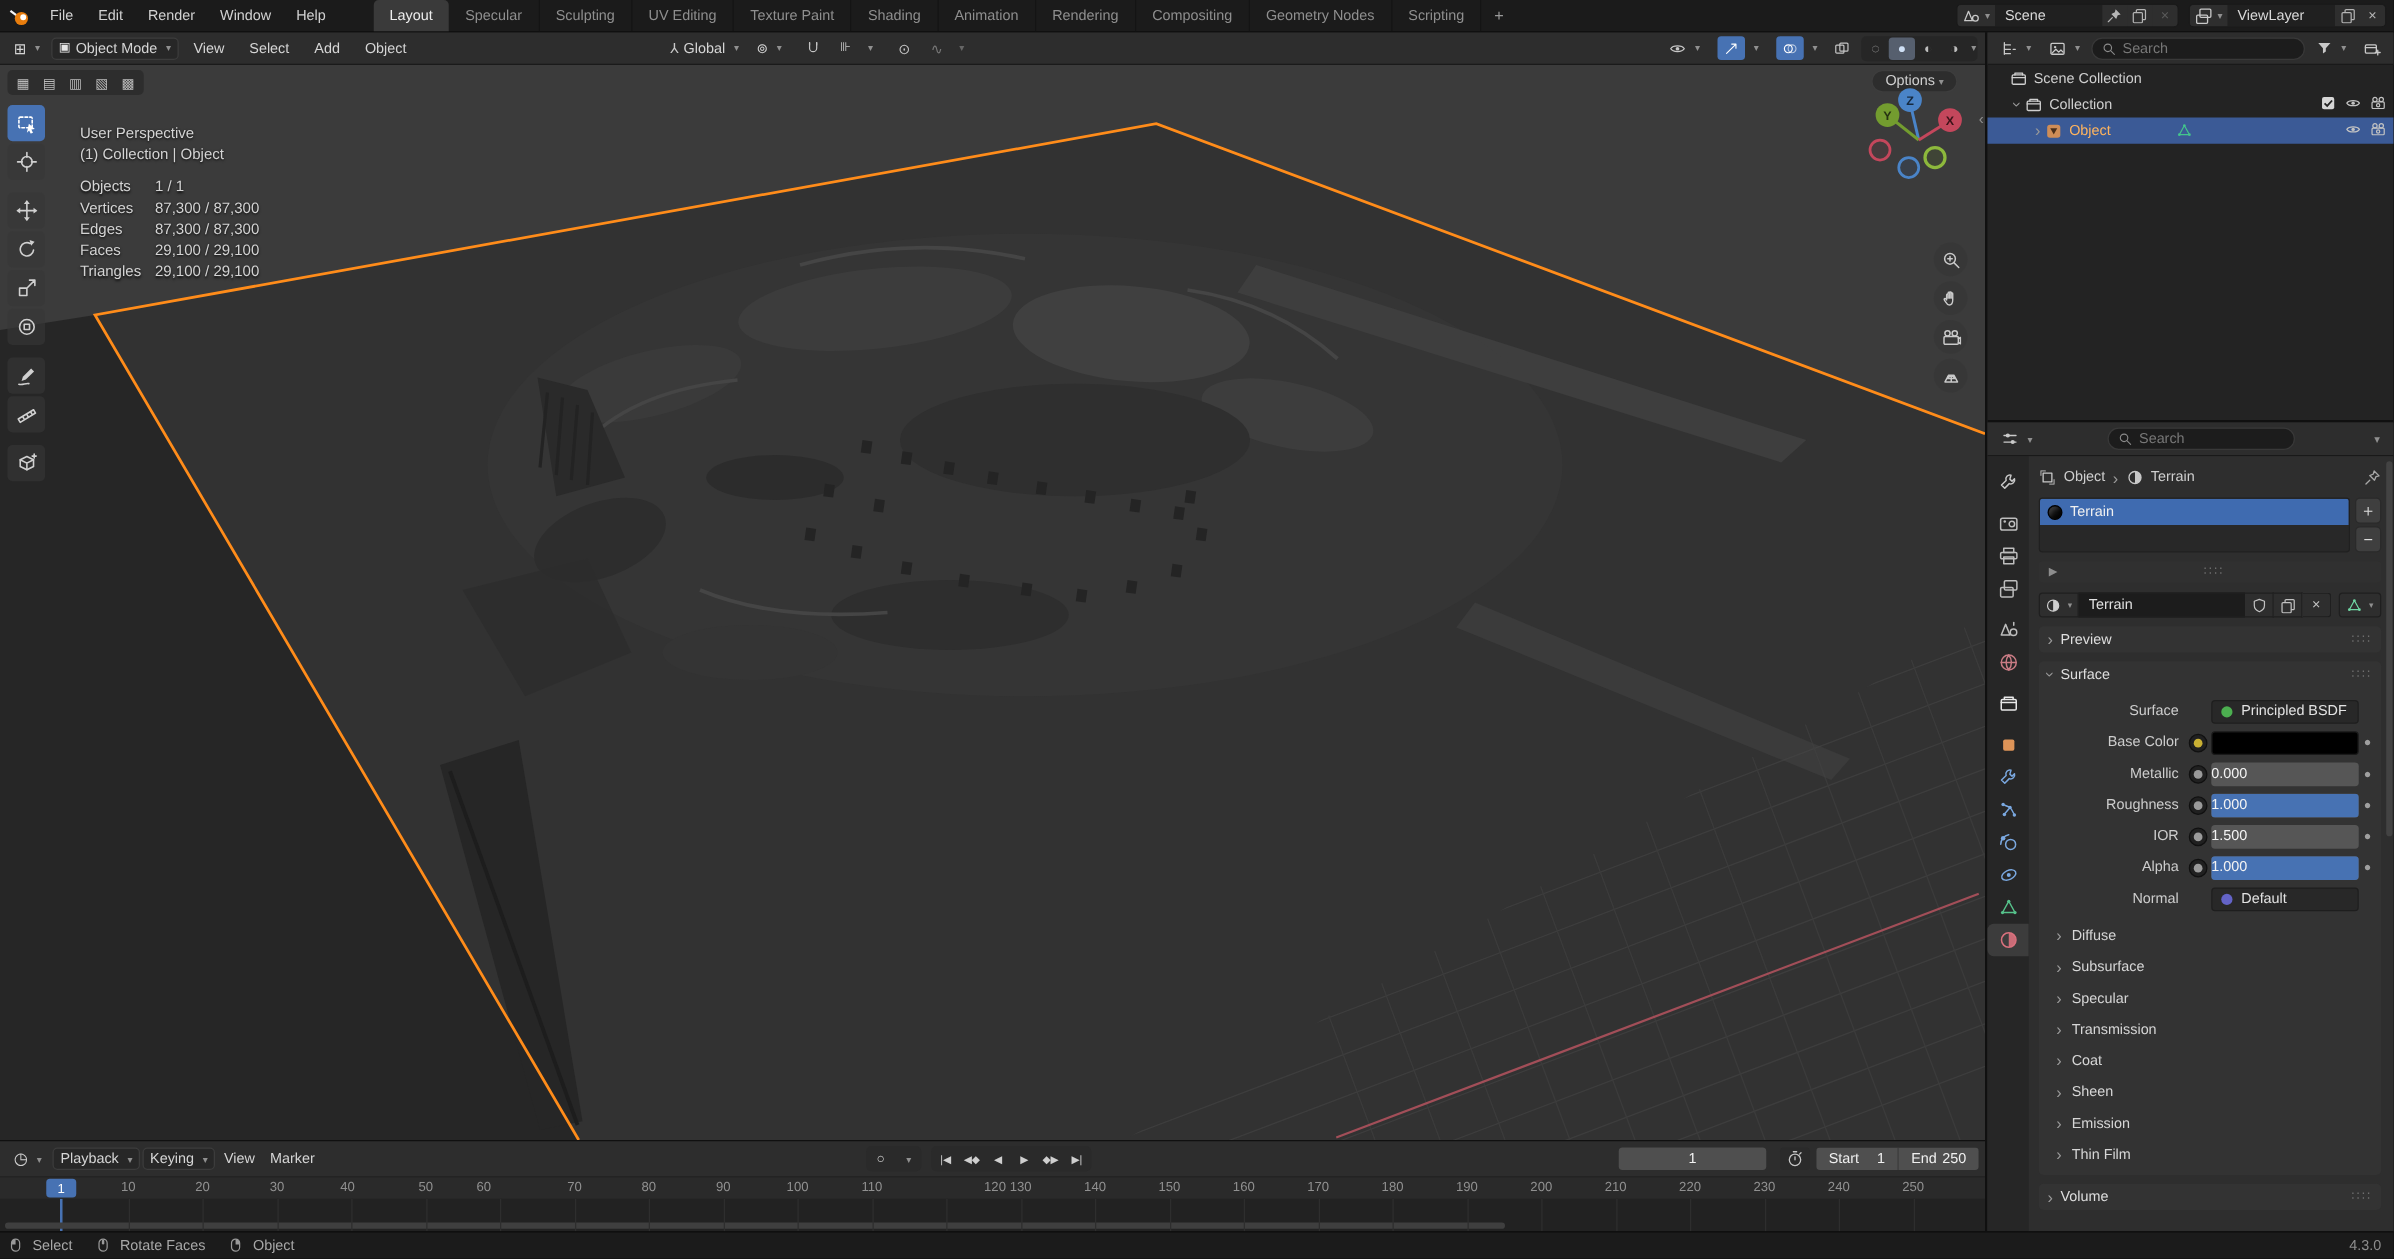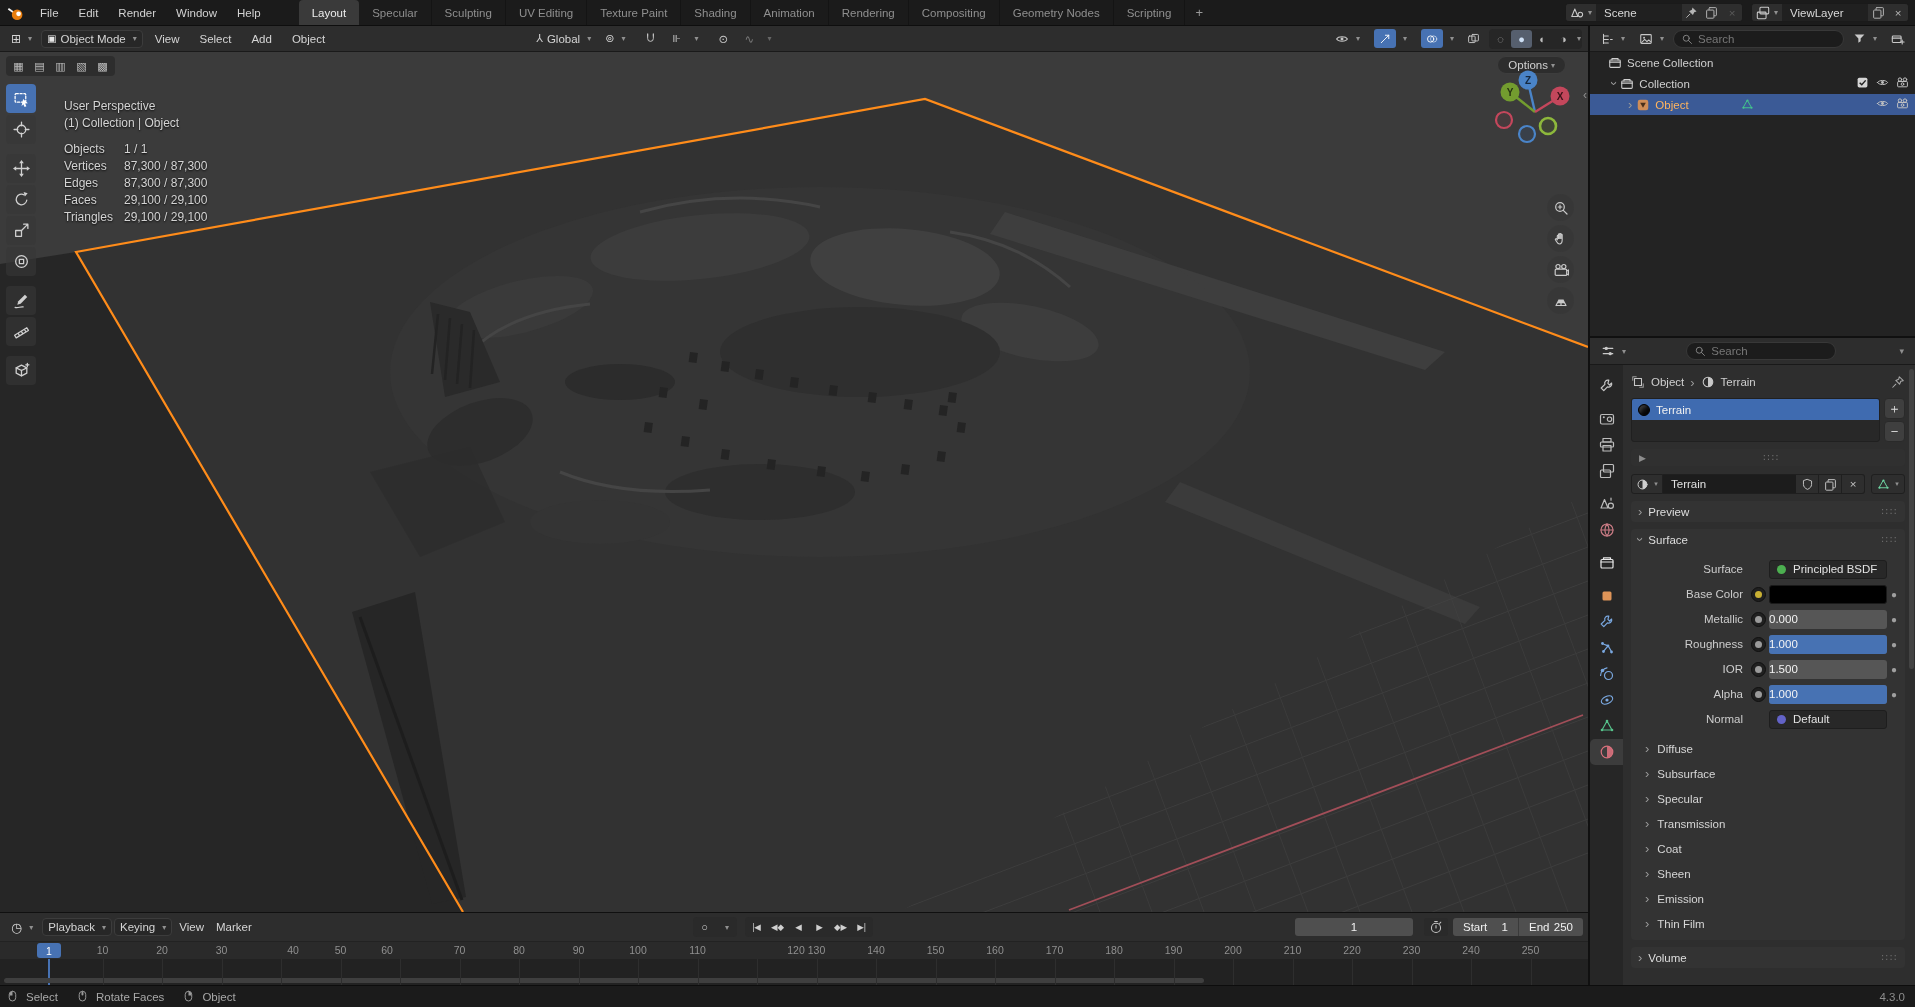--- a/index.html
+++ b/index.html
@@ -627,21 +627,21 @@
           <span class="range-half" style="width:64px;">
               <span>End</span>
               <span>250</span>
             </span>
         </div>
       </div>
       <div id="tl-ruler">
           <span class="rtick" style="left:82.55000000000001px">10</span>
           <span class="rtick" style="left:142.05px">20</span>
           <span class="rtick" style="left:201.55px">30</span>
-          <span class="rtick" style="left:273px">40</span>
+          <span class="rtick" style="left:258px">40</span>
           <span class="rtick" style="left:320.55px">50</span>
           <span class="rtick" style="left:367px">60</span>
           <span class="rtick" style="left:439.55px">70</span>
           <span class="rtick" style="left:499.04999999999995px">80</span>
           <span class="rtick" style="left:558.5500000000001px">90</span>
           <span class="rtick" style="left:618.0500000000001px">100</span>
           <span class="rtick" style="left:677.5500000000001px">110</span>
           <span class="rtick" style="left:776px">120</span>
           <span class="rtick" style="left:796.5500000000001px">130</span>
           <span class="rtick" style="left:856.0500000000001px">140</span>

